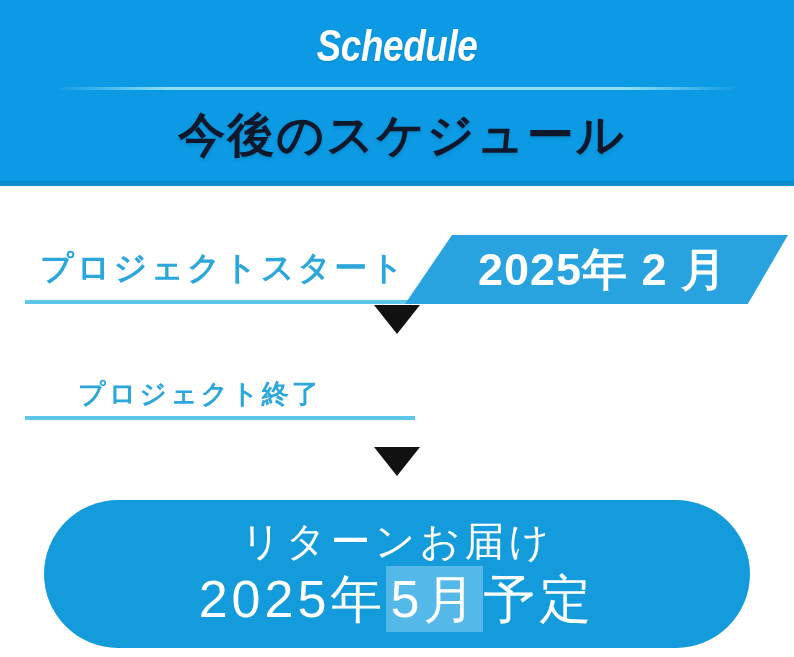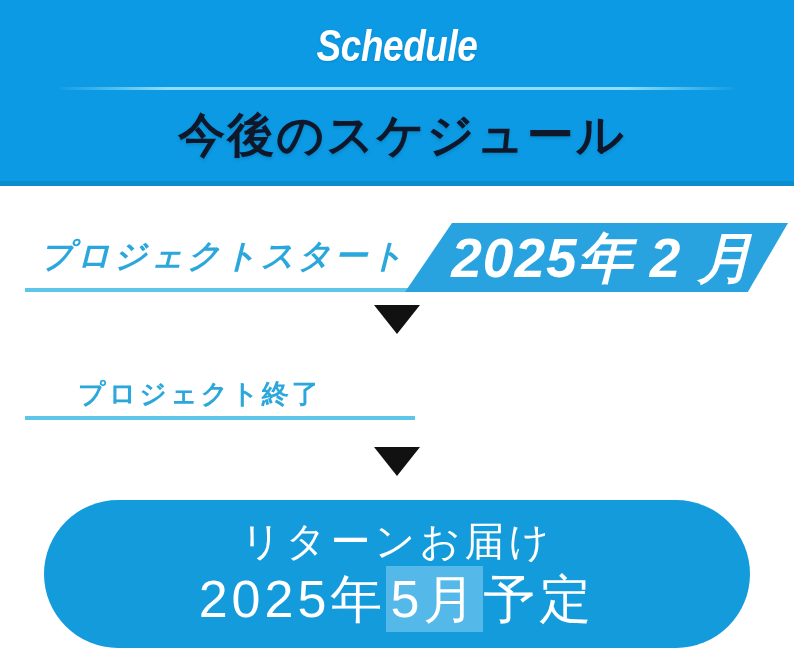--- a/index.html
+++ b/index.html
@@ -81,21 +81,21 @@
     letter-spacing: 2px;
     text-shadow: 0 2px 3px rgba(6,96,150,0.3);
   }
 
   
   .row {
     position: absolute;
     left: 0;
     width: 794px;
   }
-  .row-1 { top: 212px; height: 92px; font-style: italic; }
+  .row-1 { top: 224px; height: 92px; }
   .row-2 { top: 350px; height: 88px; }
 
   .row-label {
     position: absolute;
     color: #2ba7dc;
     font-weight: 800;
     white-space: nowrap;
     letter-spacing: 3px;
     text-shadow:
        1.6px 0 0 #ffffff, -1.6px 0 0 #ffffff,
@@ -150,21 +150,21 @@
     -webkit-clip-path: polygon(0 100%, 47px 0, 100% 0, 89.5% 100%);
     clip-path: polygon(0 100%, 47px 0, 100% 0, 89.5% 100%);
   }
   .badge-text {
     color: #ffffff;
     font-weight: 700;
     white-space: nowrap;
     letter-spacing: 1px;
     position: relative;
   }
-  .row-1 .badge-text { font-size: 55px; line-height: 52px; left: 6px; }
+  .row-1 .badge-text { font-size: 45px; line-height: 52px; left: 6px; }
   .row-2 .badge-text { font-size: 45px; line-height: 52px; left: 0px; }
 
   
   .arrow {
     position: absolute;
     width: 0;
     height: 0;
     border-left: 23px solid transparent;
     border-right: 23px solid transparent;
     border-top: 29px solid #111111;

